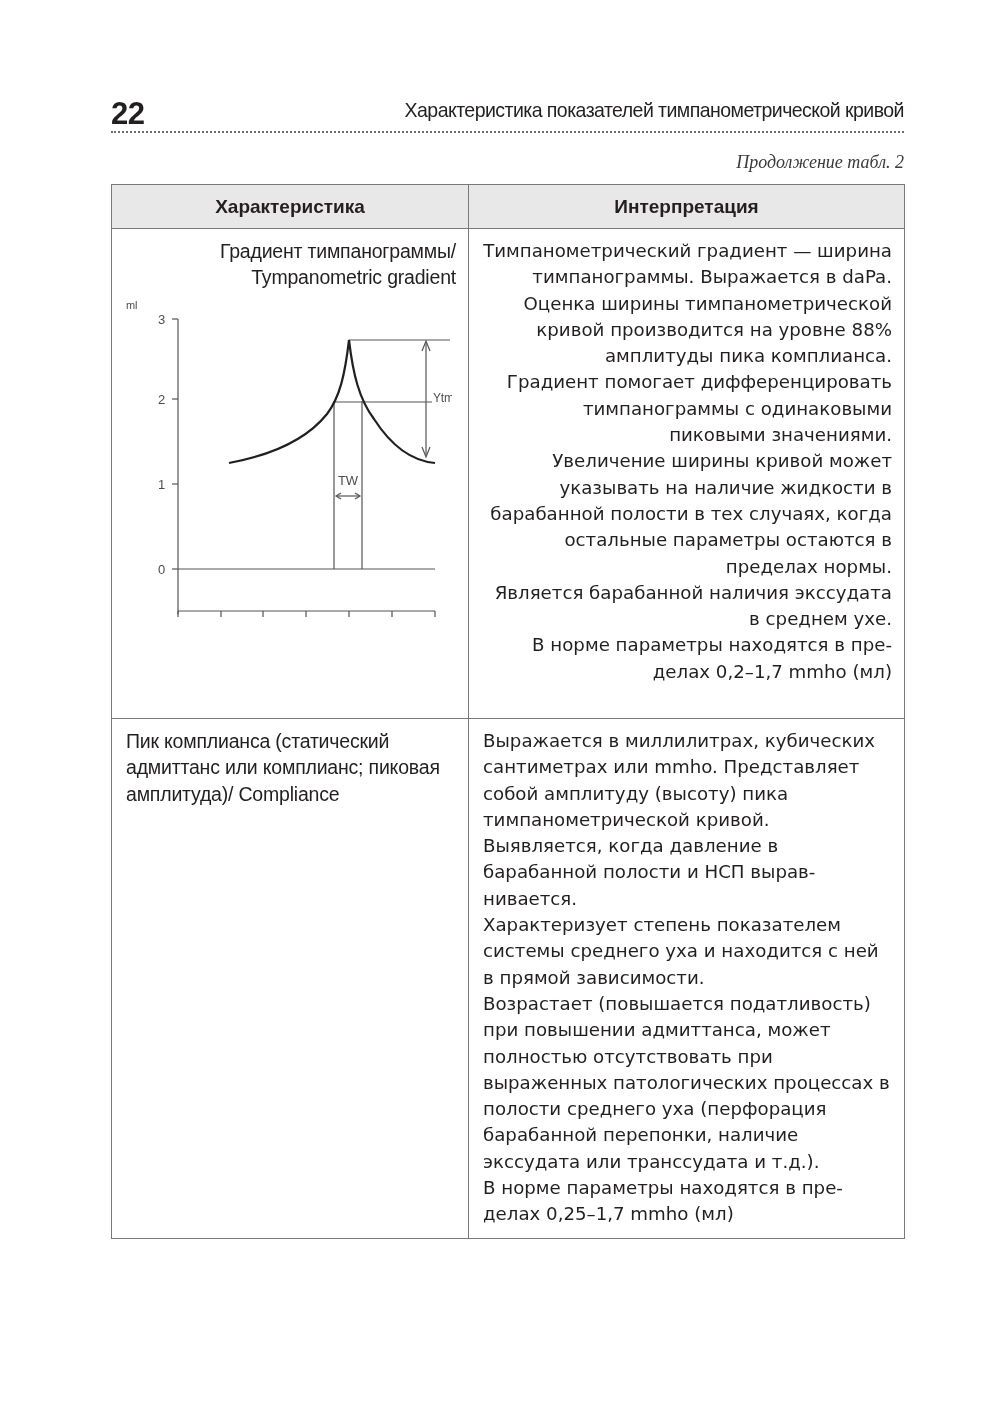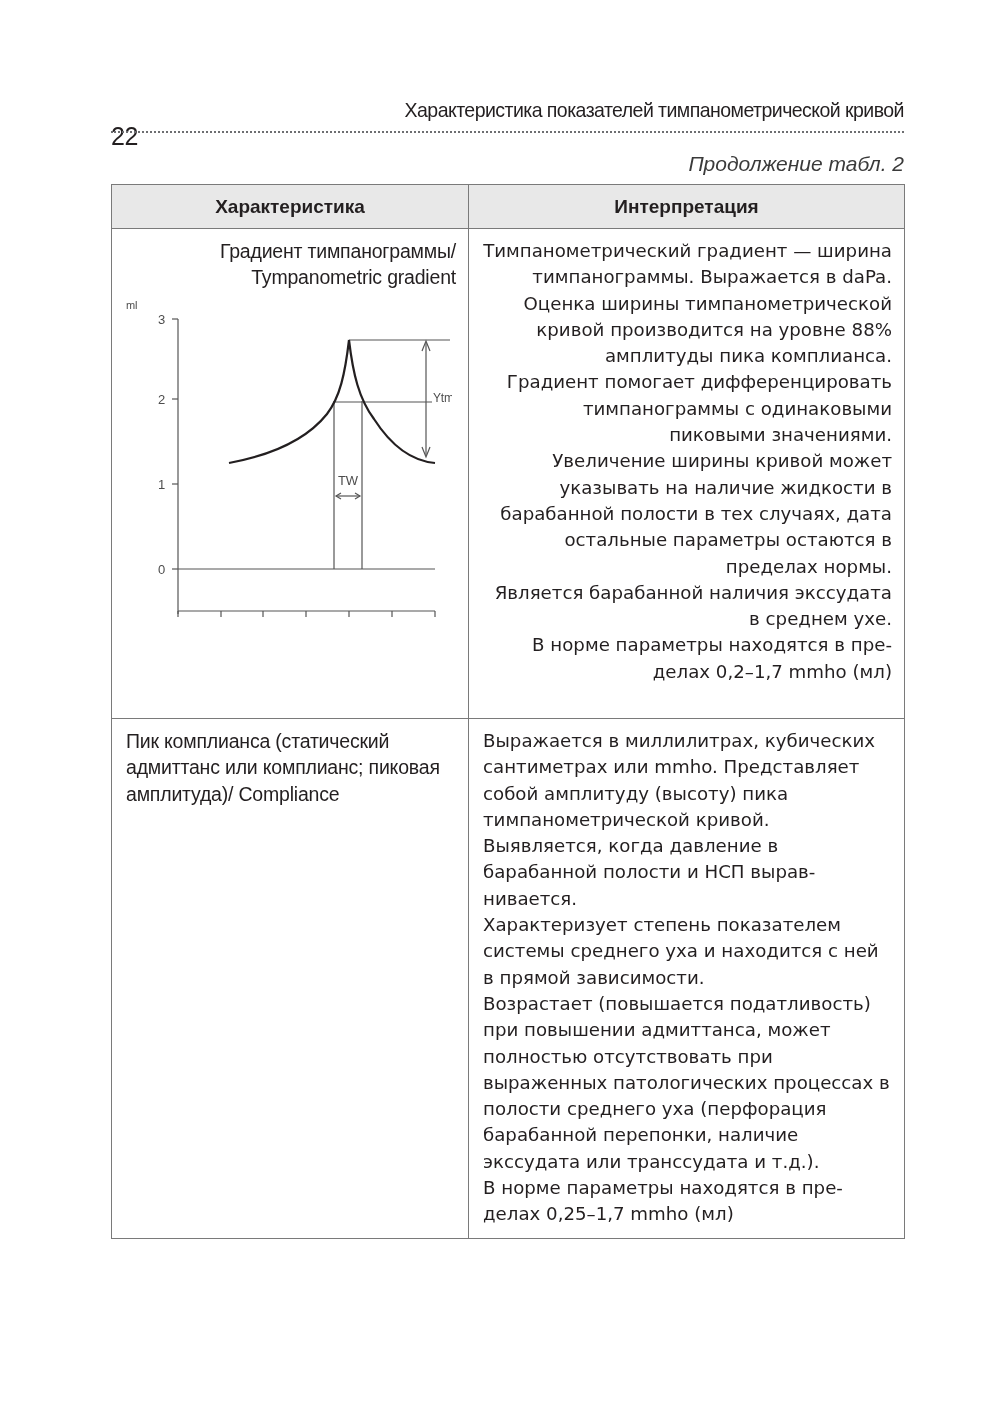--- a/index.html
+++ b/index.html
@@ -1,21 +1,21 @@
 <!DOCTYPE html>
 <html><head>
 <meta charset="utf-8">
 <style>
   html, body { margin:0; padding:0; background:#ffffff; }
   body { width:1000px; height:1420px; position:relative; font-family:"DejaVu Sans", sans-serif; color:#231f20; }
   .header { position:absolute; left:111px; top:96px; width:793px; height:36px; }
-  .page-num { position:absolute; left:0; top:0; font-family:"Liberation Sans", sans-serif; font-weight:normal; font-size:25px; letter-spacing:-0.5px;margin-top:26px; }
+  .page-num { position:absolute; left:0; top:0; font-family:"Liberation Sans", sans-serif; font-weight:bold; font-size:31px; letter-spacing:-0.5px; }
   .running-title { position:absolute; right:0; top:2px; font-family:"Liberation Sans", sans-serif; font-size:21px; letter-spacing:-0.6px; transform:scaleX(0.93); transform-origin:right top; white-space:nowrap; }
   .dotted { position:absolute; left:111px; top:131px; width:793px; border-top:2px dotted #6d6e71; }
-  .continuation { position:absolute; right:96px; top:152px; font-family:Liberation Sans, sans-serif; font-style:italic; font-size:21px; color:#3a3a3a; }
+  .continuation { position:absolute; right:96px; top:152px; font-family:Liberation Serif, serif; font-style:italic; font-size:18px; color:#3a3a3a; }
   table.main { position:absolute; left:111px; top:184px; width:794px; border-collapse:collapse; }
   table.main td, table.main th { border:1.5px solid #7a7a7a; vertical-align:top; }
   table.main th { background:#e8e8e8; height:43px; font-family:"Liberation Sans", sans-serif; font-weight:bold; font-size:19px; text-align:center; vertical-align:middle; padding:0; }
   th.col1 { width:356px; }
   td.cell { font-size:18.2px; line-height:26.3px; padding:9px 12px 10px 14px; }
   td.cell-left { font-family:"Liberation Sans", sans-serif; font-size:19.5px; letter-spacing:-0.2px; }
   .para { display:block; }
   .row1 td { height:470px;text-align:right; }
   .row2 td { height:496px; }
   .chart-wrap { position:relative; width:340px; height:330px; margin-left:-14px; margin-top:-2px; }
@@ -90,21 +90,21 @@
           <text x="48" y="344" font-size="13">–400</text>
           <text x="133" y="344" font-size="13">–200</text>
           <text x="233" y="344" font-size="13">0</text>
           <text x="303" y="344" font-size="13">+200</text>
         </svg>
       </div>
     </td>
     <td class="cell">
       <span class="para">Тимпанометрический градиент — ширина тимпанограммы. Выражается в daPa. Оценка ширины тимпано­метрической кривой производится на уровне 88% амплитуды пика ком­плианса.</span>
       <span class="para">Градиент помогает дифференциро­вать тимпанограммы с одинаковыми пиковыми значениями.</span>
-      <span class="para">Увеличение ширины кривой может указывать на наличие жидкости в барабанной полости в тех случаях, дата остальные параметры остаются в пределах нормы.</span>
+      <span class="para">Увеличение ширины кривой может указывать на наличие жидкости в барабанной полости в тех случаях, когда остальные параметры остаются в пределах нормы.</span>
       <span class="para">Является барабанной наличия экссу­дата в среднем ухе.</span>
       <span class="para">В норме параметры находятся в пре­делах 0,2–1,7 mmho (мл)</span>
     </td>
   </tr>
   <tr class="row2">
     <td class="cell cell-left">
       <span class="para">Пик комплианса (статический адмиттанс или комплианс; пиковая амплитуда)/ Compliance</span>
     </td>
     <td class="cell">
       <span class="para">Выражается в миллилитрах, куби­ческих сантиметрах или mmho. Представляет собой амплитуду (высоту) пика тимпанометрической кривой. Выявляется, когда давление в барабанной полости и НСП вырав­нивается.</span>

